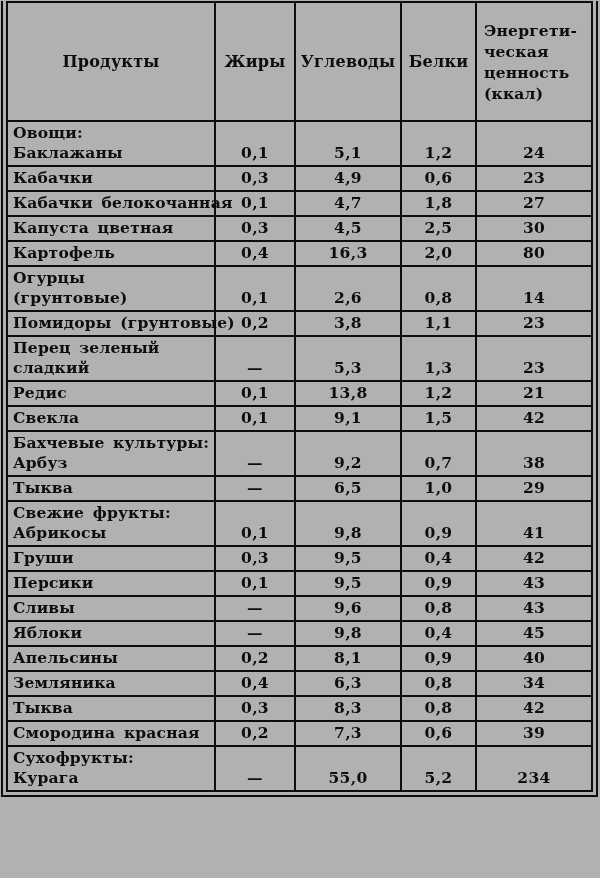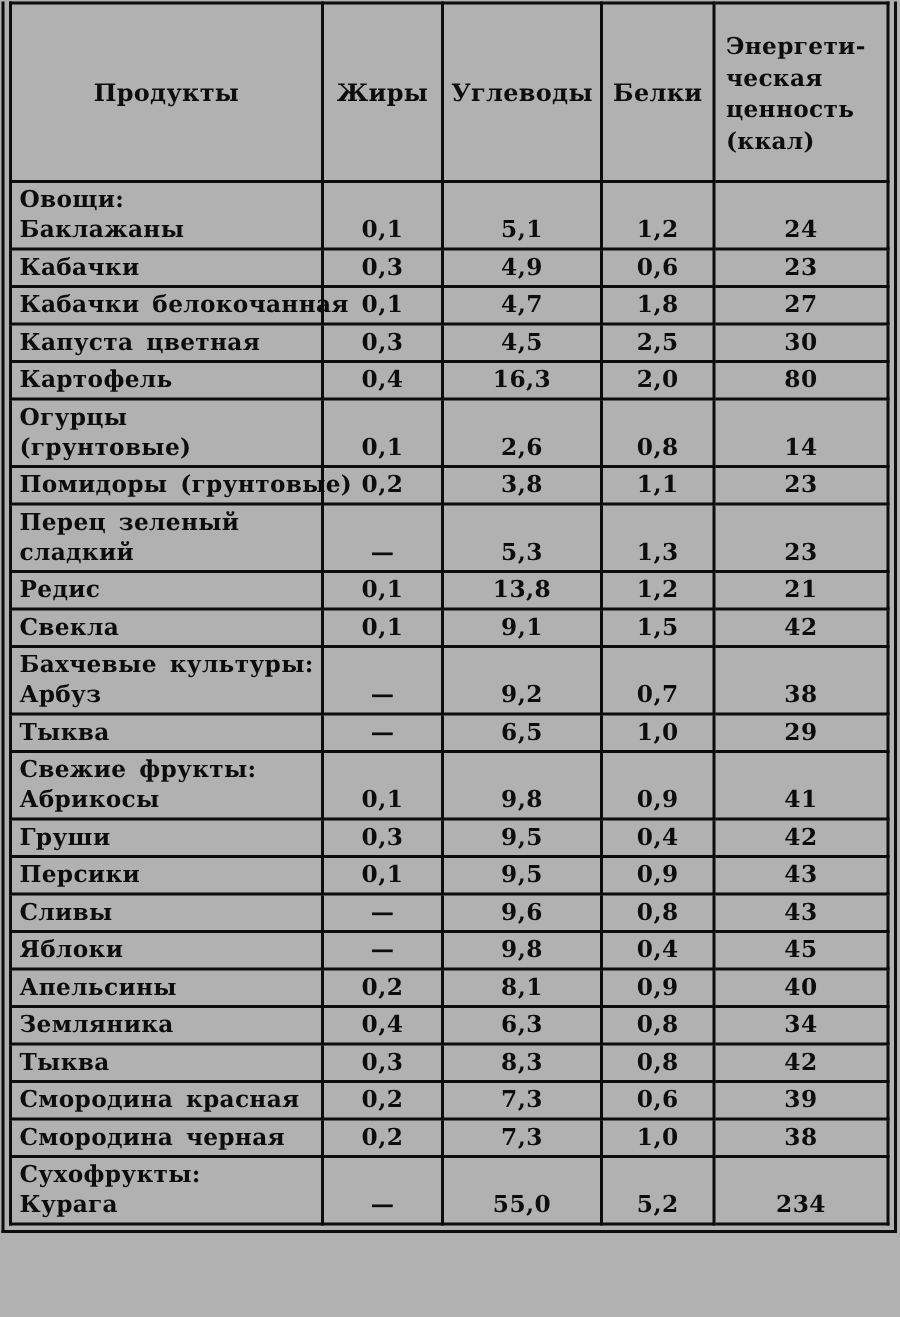--- a/index.html
+++ b/index.html
@@ -334,30 +334,20 @@
     <td class="cell-product">
 
       <div class="product-name">Смородина красная</div>
     </td>
     <td class="cell-num">0,2</td>
     <td class="cell-num">7,3</td>
     <td class="cell-num">0,6</td>
     <td class="cell-num">39</td>
   </tr>
 
-  <tr>
-    <td class="cell-product">
-
-      <div class="product-name">Смородина черная</div>
-    </td>
-    <td class="cell-num">0,2</td>
-    <td class="cell-num">7,3</td>
-    <td class="cell-num">1,0</td>
-    <td class="cell-num">38</td>
-  </tr>
 
   <tr>
     <td class="cell-product">
       <div class="section-label">Сухофрукты:</div>
       <div class="product-name">Курага</div>
     </td>
     <td class="cell-num">—</td>
     <td class="cell-num">55,0</td>
     <td class="cell-num">5,2</td>
     <td class="cell-num">234</td>

